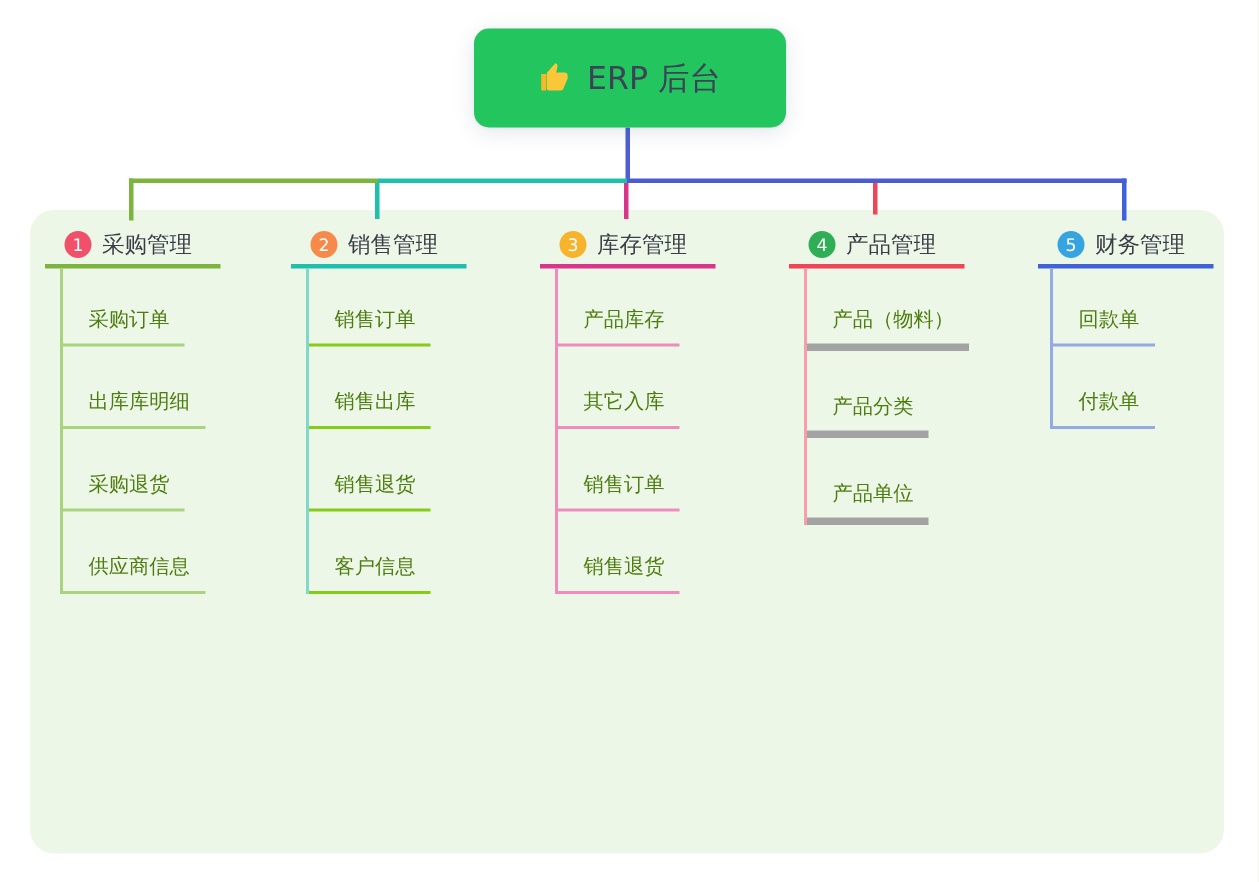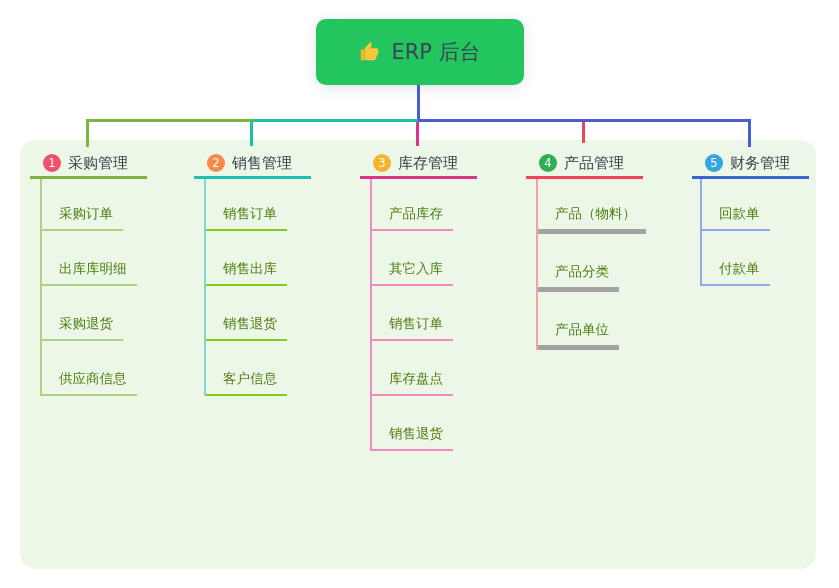--- a/index.html
+++ b/index.html
@@ -130,21 +130,20 @@
 <div class="children c2">
   <div class="child">销售订单</div>
   <div class="child">销售出库</div>
   <div class="child">销售退货</div>
   <div class="child">客户信息</div>
 </div>
 <div class="children c3">
   <div class="child">产品库存</div>
   <div class="child">其它入库</div>
   <div class="child">销售订单</div>
-  <div class="child">库存盘点</div>
   <div class="child">销售退货</div>
 </div>
 <div class="children c4">
   <div class="child">产品（物料）</div>
   <div class="child">产品分类</div>
   <div class="child">产品单位</div>
 </div>
 <div class="children c5">
   <div class="child">回款单</div>
   <div class="child">付款单</div>

